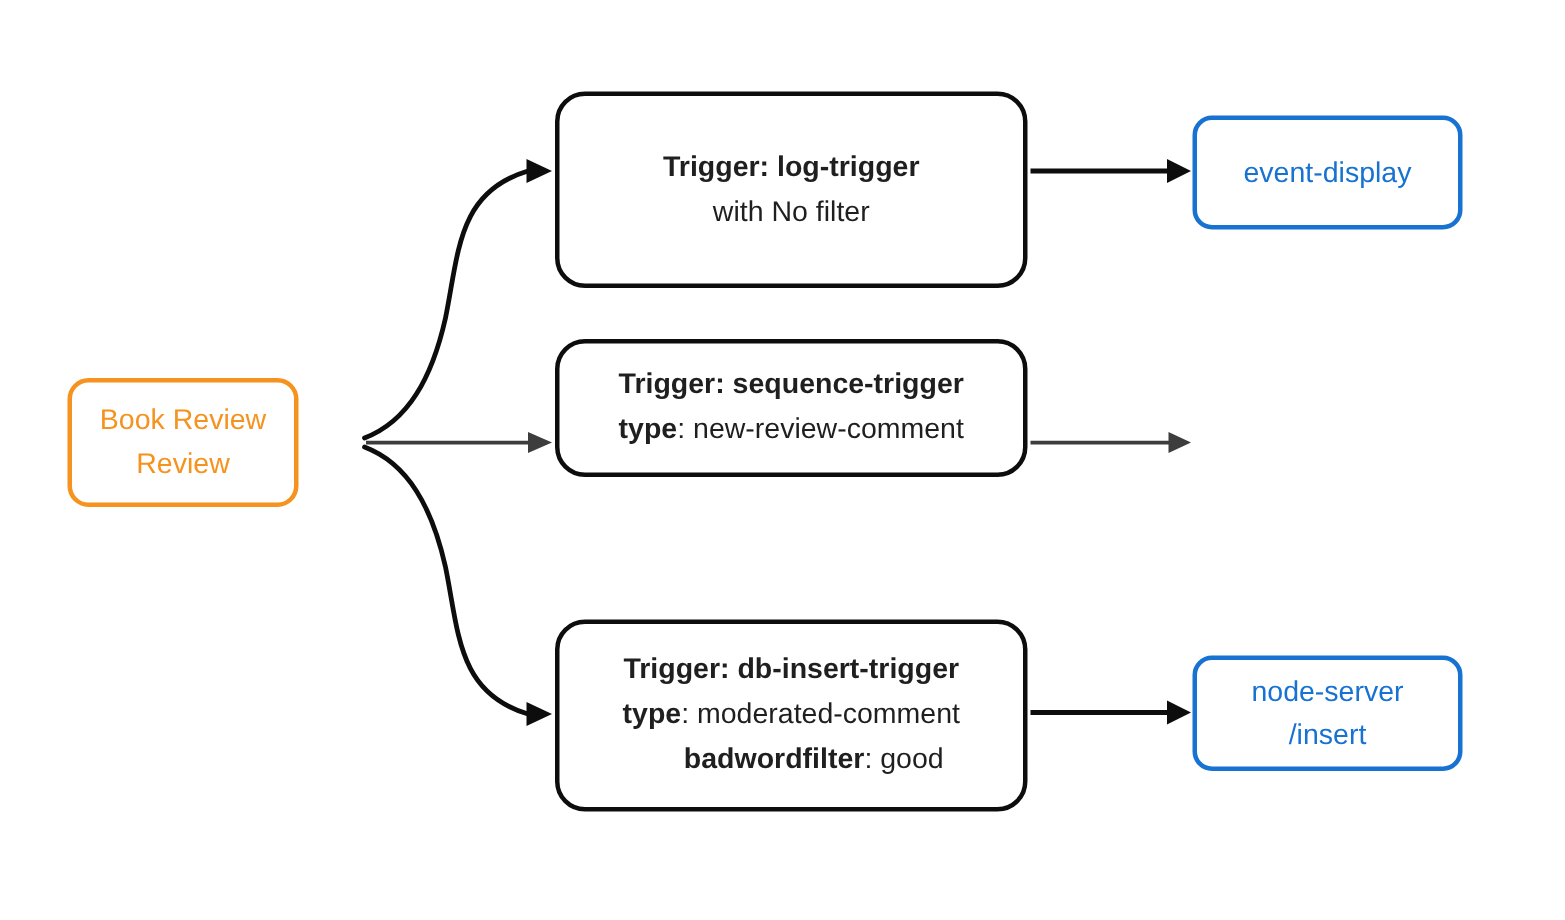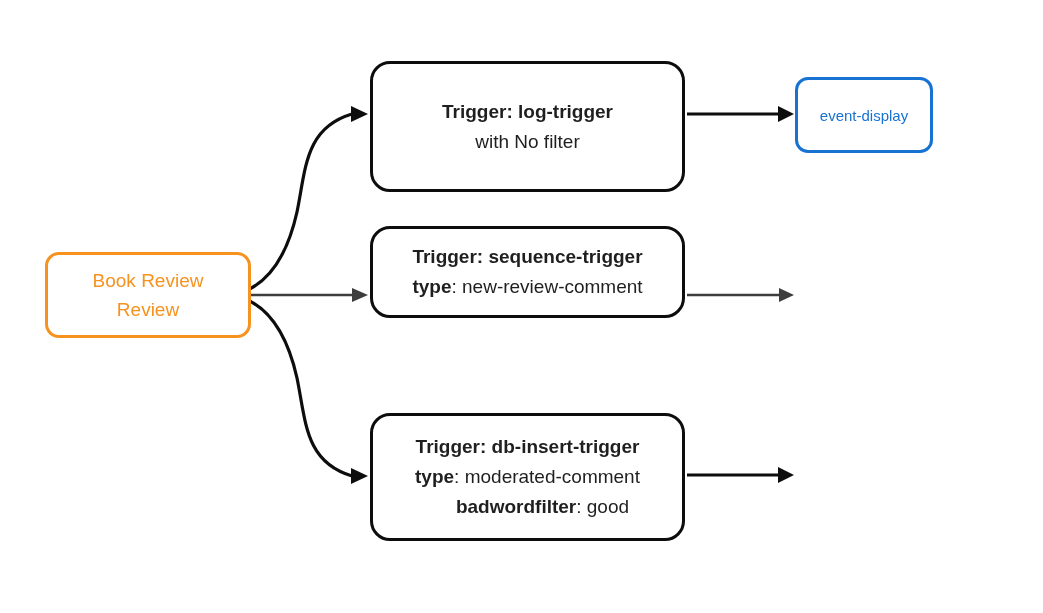--- a/index.html
+++ b/index.html
@@ -29,21 +29,21 @@
     background: #ffffff;
     display: flex;
     flex-direction: column;
     justify-content: center;
     align-items: center;
     text-align: center;
   }
   .broker-node {
     left: 45px;
     top: 252px;
-    width: 206px;
+    width: 154px;
     height: 86px;
     border: 3px solid #f6921e;
     border-radius: 14px;
     color: #f6921e;
     font-size: 19px;
     line-height: 29px;
   }
   .trigger-node {
     left: 370px;
     width: 315px;
@@ -51,25 +51,25 @@
     border-radius: 20px;
     color: #1f1f1f;
     font-size: 19px;
     line-height: 30px;
   }
   .trigger-1 { top: 61px;  height: 131px; }
   .trigger-2 { top: 226px; height: 92px; }
   .trigger-3 { top: 413px; height: 128px; }
   .sink-node {
     left: 795px;
-    width: 138px;
+    width: 180px;
     border: 3px solid #1772d2;
     border-radius: 13px;
     color: #1772d2;
-    font-size: 15px;
+    font-size: 19px;
     line-height: 29px;
   }
   .sink-1 { top: 77px;  height: 76px; }
   .sink-2 { top: 257px; height: 76px; }
   .sink-3 { top: 437px; height: 77px; }
   .bold { font-weight: bold; }
   .line { white-space: nowrap; }
   .line-indent { margin-left: 30px; }
 </style>
 </head>
@@ -117,14 +117,18 @@
     <div class="line bold">Trigger: db-insert-trigger</div>
     <div class="line"><span class="bold">type</span><span>: moderated-comment</span></div>
     <div class="line line-indent"><span class="bold">badwordfilter</span><span>: good</span></div>
   </div>
 
   <div class="node sink-node sink-1">
     <div class="line">event-display</div>
   </div>
 
 
+  <div class="node sink-node sink-3">
+    <div class="line">node-server</div>
+    <div class="line">/insert</div>
+  </div>
 
 </div>
 
 </body></html>

